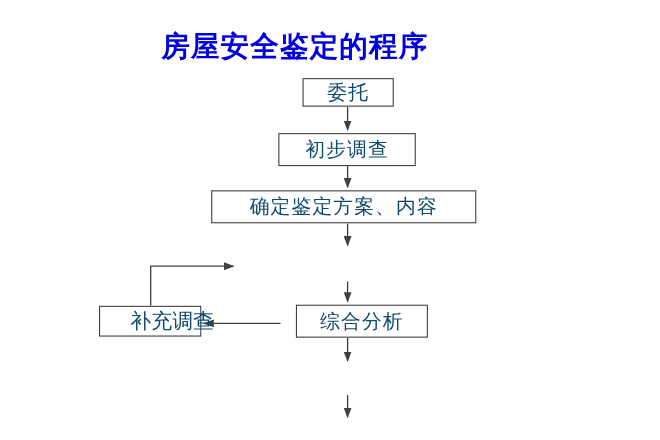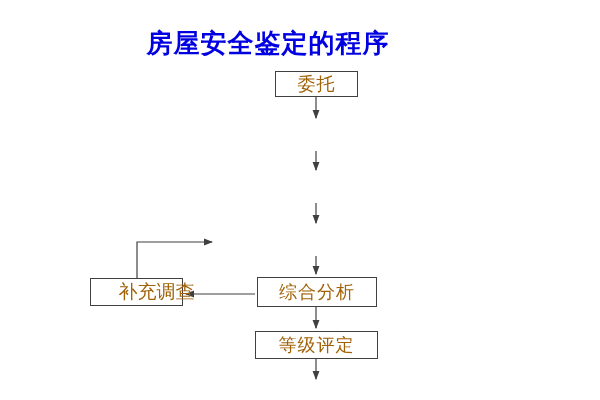--- a/index.html
+++ b/index.html
@@ -27,34 +27,34 @@
     font-weight: bold;
     color: #0000e0;
     letter-spacing: 1px;
     white-space: nowrap;
   }
   .node {
     position: absolute;
     box-sizing: border-box;
     border: 1.5px solid #404040;
     background: #ffffff;
-    color: #a16207;
+    color: #0c4a6e;
     font-size: 18px;
     display: flex;
     align-items: center;
     justify-content: center;
     white-space: nowrap;
     letter-spacing: 1px;
   }
   
   #node-weituo            { left: 275px; top: 47px;  width: 83px;  height: 26px; }
   #node-chubu-diaocha     { left: 253px; top: 97px;  width: 125px; height: 30px; }
   #node-queding-fangan    { left: 192px; top: 149px; width: 241px; height: 30px; }
   #node-xiangxi-diaocha   { left: 215px; top: 202px; width: 193px; height: 30px; }
-  #node-zonghe-fenxi      { left: 257px; top: 253px; width: 120px; height: 30px; }
+  #node-zonghe-fenxi      { left: 269px; top: 253px; width: 120px; height: 30px; }
   #node-buchong-diaocha   { left: 90px;  top: 254px; width: 93px;  height: 28px; font-size: 19px; letter-spacing: 0; padding-left: 40px; }
   #node-dengji-pingding   { left: 255px; top: 307px; width: 123px; height: 28px; }
   #node-jianding-baogao   { left: 253px; top: 358px; width: 127px; height: 29px; }
   #edges {
     position: absolute;
     left: 0;
     top: 0;
     pointer-events: none;
   }
   #edges line, #edges polyline {
@@ -81,23 +81,24 @@
     <line x1="316" y1="179" x2="316" y2="199" marker-end="url(#arrowhead)"></line>
     <line x1="316" y1="232" x2="316" y2="250" marker-end="url(#arrowhead)"></line>
     <line x1="316" y1="283" x2="316" y2="304" marker-end="url(#arrowhead)"></line>
     <line x1="316" y1="335" x2="316" y2="355" marker-end="url(#arrowhead)"></line>
     <line x1="255" y1="270" x2="186" y2="270" marker-end="url(#arrowhead)"></line>
     <polyline points="137,254 137,218 212,218" marker-end="url(#arrowhead)"></polyline>
   </svg>
 
   <div class="node" id="node-weituo">委托</div>
 
+  <div class="node" id="node-chubu-diaocha">初步调查</div>
 
+  <div class="node" id="node-queding-fangan">确定鉴定方案、内容</div>
 
 
   <div class="node" id="node-zonghe-fenxi">综合分析</div>
 
   <div class="node" id="node-buchong-diaocha">补充调查</div>
 
-  <div class="node" id="node-dengji-pingding">等级评定</div>
 
 
 </div>
 
 </body></html>

